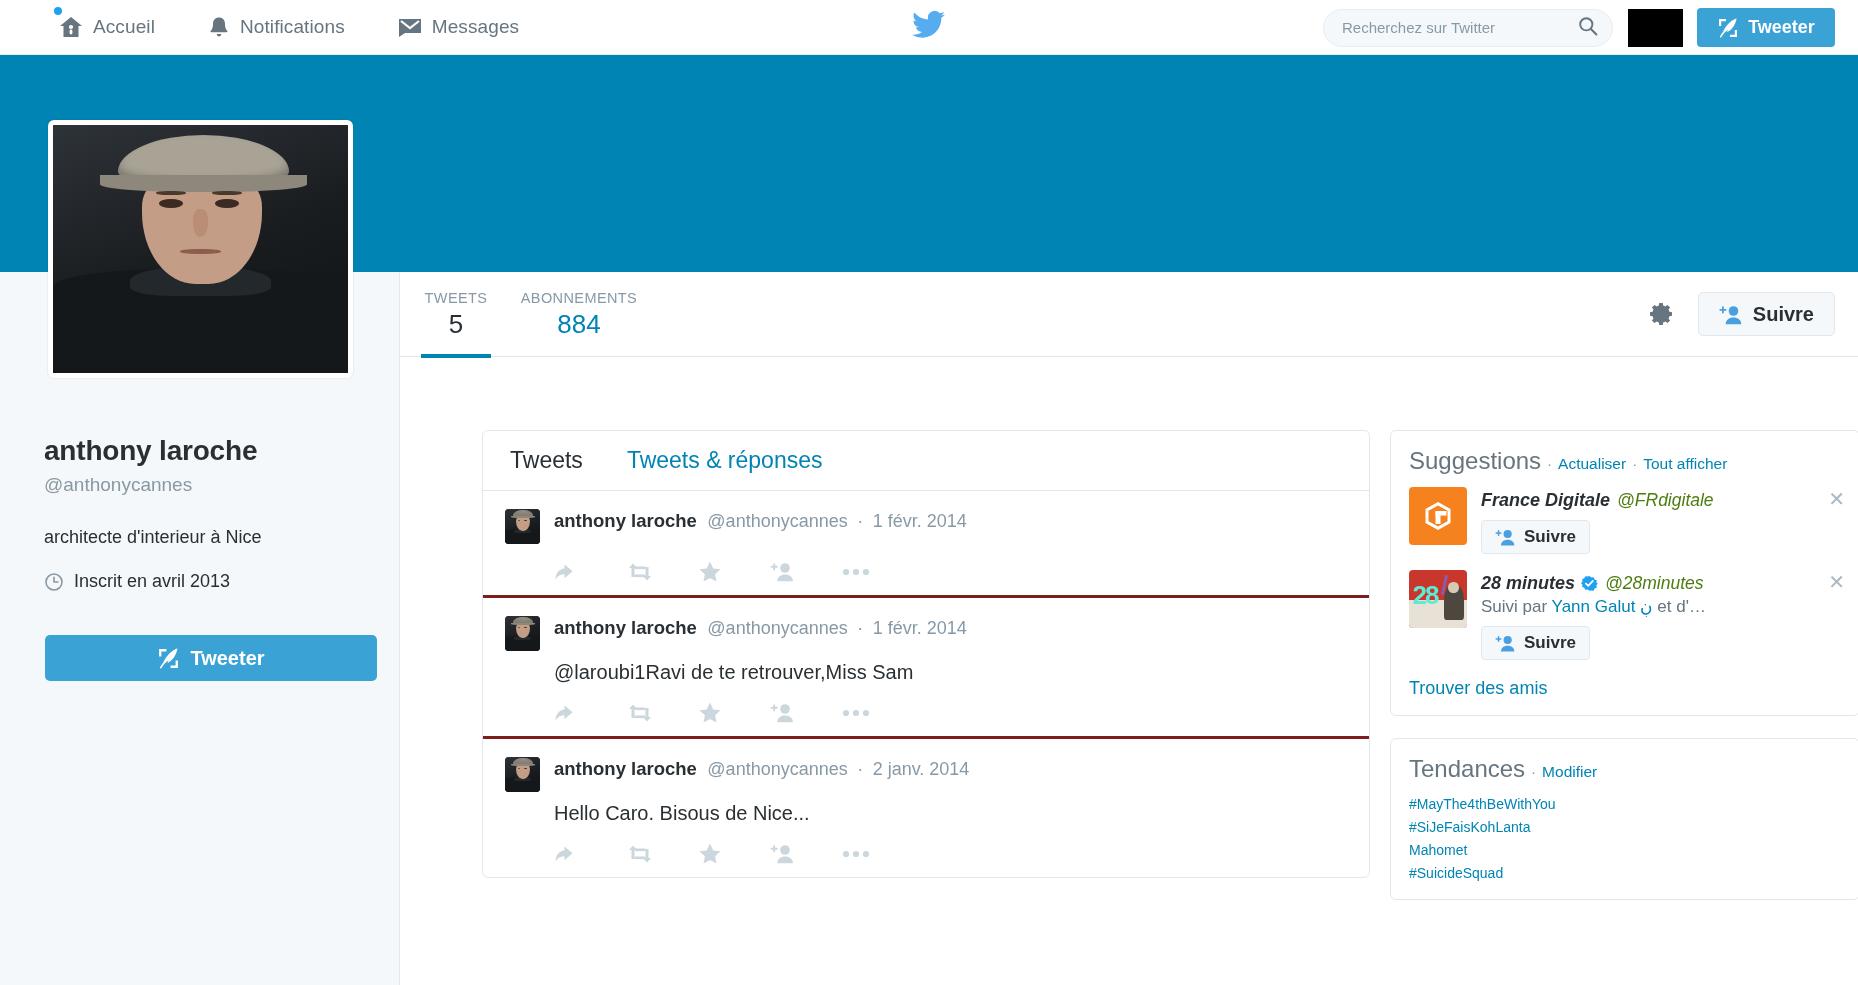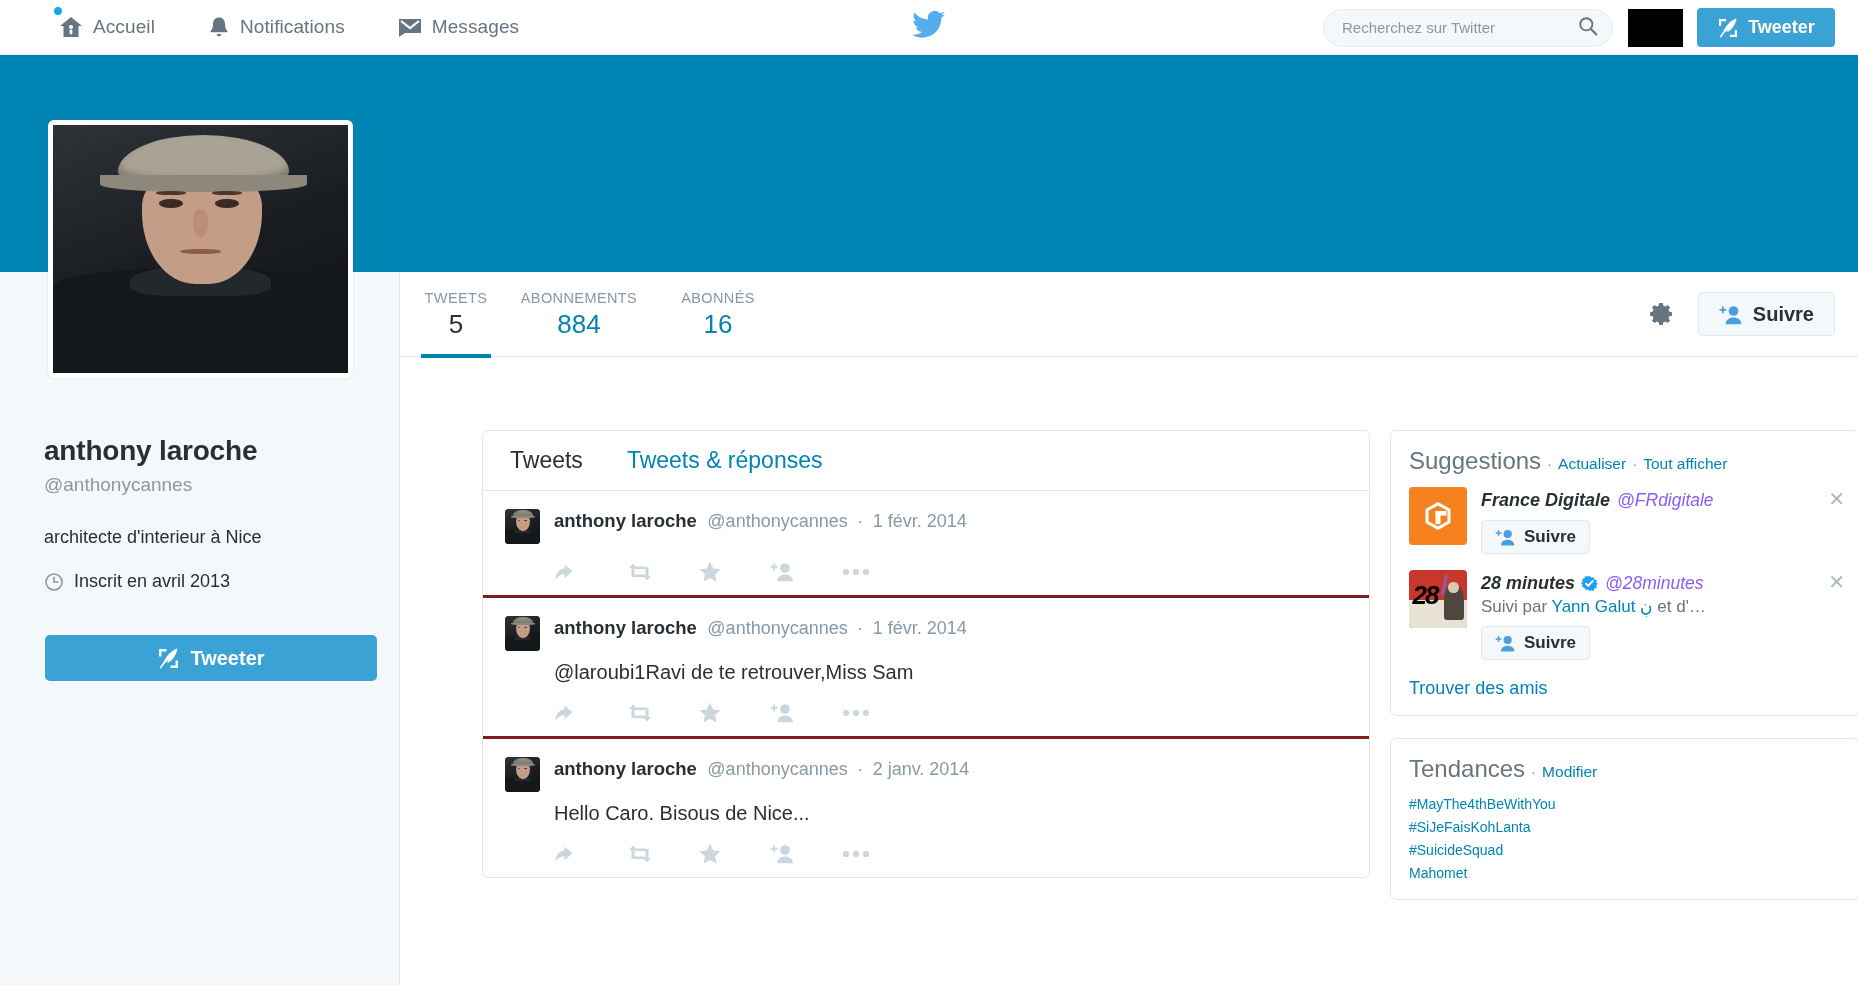--- a/index.html
+++ b/index.html
@@ -252,35 +252,35 @@
     display: flex; padding: 2px 18px 14px 18px; position: relative;
   }
   .sugg-av {
     width: 58px; height: 58px; border-radius: 4px;
     flex: none; margin-right: 14px; overflow: hidden; position: relative;
   }
   .av-fd { background: #f5821f; display: flex; align-items: center; justify-content: center; }
   .av-28 { background: #c8362c; }
   .a28-band { position:absolute; left:0; top:52%; width:100%; height:48%; background:#e8e2d6; }
   .a28-num { position:absolute; left:6%; top:18%; font-size:26px; font-weight:bold;
-    color:#000000; font-family:"Liberation Sans", sans-serif; letter-spacing:-2px;font-style:italic;}
+    color:#5eead4; font-family:"Liberation Sans", sans-serif; letter-spacing:-2px;}
   .a28-person { position:absolute; right:6%; top:24%; width:34%; height:62%;
     background:#4d4740; border-radius:45% 45% 12% 12%; }
   .a28-head { position:absolute; right:14%; top:20%; width:18%; height:20%;
     background:#d8c9b4; border-radius:50%; }
   .a28-stick { position:absolute; right:36%; top:8%; width:5%; height:34%;
     background:#8a5cb0; transform: rotate(12deg); }
   .sugg-body { flex: 1; min-width: 0; padding-top: 3px; }
   .sugg-line { display: flex; align-items: center; font-style: italic; }
   .sugg-name { font-size: 18px; font-weight: bold; color: #292f33; }
   .verified {
     display: inline-flex; width: 17px; height: 17px; margin-left: 6px;
     flex: none;
   }
-  .sugg-handle { font-size: 17.5px; color: #8b5cf6; margin-left: 7px;
+  .sugg-handle { font-size: 17.5px; color: #4d7c0f; margin-left: 7px;
     white-space: nowrap; overflow: hidden; text-overflow: ellipsis; }
   .sugg-sub { font-size: 17px; color: #66757f; margin-top: 2px;
     white-space: nowrap; overflow: hidden; text-overflow: ellipsis; }
   .sugg-sub .nm { color: #0084b4; }
   .sugg-follow {
     margin-top: 9px; display: inline-flex; align-items: center;
     height: 34px; padding: 0 13px;
     border: 1px solid #e1e8ed; border-radius: 4px; background: #f5f8fa;
     font-size: 17px; font-weight: bold; color: #292f33; cursor: pointer;
   }
@@ -421,24 +421,20 @@
   <div class="stat active">
     <div class="stat-label">TWEETS</div>
     <div class="stat-value">5</div>
   </div>
 
   <div class="stat">
     <div class="stat-label">ABONNEMENTS</div>
     <div class="stat-value blue">884</div>
   </div>
 
-  <div class="stat">
-    <div class="stat-label">ABONNÉS</div>
-    <div class="stat-value blue">16</div>
-  </div>
 
   <div class="stats-right">
     <span class="gear-btn">
       <svg width="30" height="30" viewBox="0 0 30 30">
         <path d="M15 10.3a4.7 4.7 0 1 0 0 9.4 4.7 4.7 0 0 0 0-9.4zm0 7.1a2.4 2.4 0 1 1 0-4.8 2.4 2.4 0 0 1 0 4.8z" fill="#66757f"></path>
         <path d="M26 13.2l-2.6-.4a8.9 8.9 0 0 0-.9-2.2l1.6-2.1-2.6-2.6-2.1 1.6a8.9 8.9 0 0 0-2.2-.9L16.8 4h-3.6l-.4 2.6c-.8.2-1.5.5-2.2.9L8.5 5.9 5.9 8.5l1.6 2.1c-.4.7-.7 1.4-.9 2.2L4 13.2v3.6l2.6.4c.2.8.5 1.5.9 2.2l-1.6 2.1 2.6 2.6 2.1-1.6c.7.4 1.4.7 2.2.9l.4 2.6h3.6l.4-2.6c.8-.2 1.5-.5 2.2-.9l2.1 1.6 2.6-2.6-1.6-2.1c.4-.7.7-1.4.9-2.2l2.6-.4z" fill="#66757f"></path>
       </svg>
     </span>
     <div class="suivre-btn">
       <span class="usr">
@@ -717,18 +713,18 @@
 
   <div class="r-card">
     <div class="r-head">
       <span class="r-title">Tendances</span>
       <span class="r-dot">·</span>
       <span class="r-link">Modifier</span>
     </div>
     <div class="trend-list">
       <span class="trend">#MayThe4thBeWithYou</span>
       <span class="trend">#SiJeFaisKohLanta</span>
+      <span class="trend">Mahomet</span>
       <span class="trend">#SuicideSquad</span>
-      <span class="trend">Mahomet</span>
     </div>
   </div>
 
 </div>
 
 </body></html>

